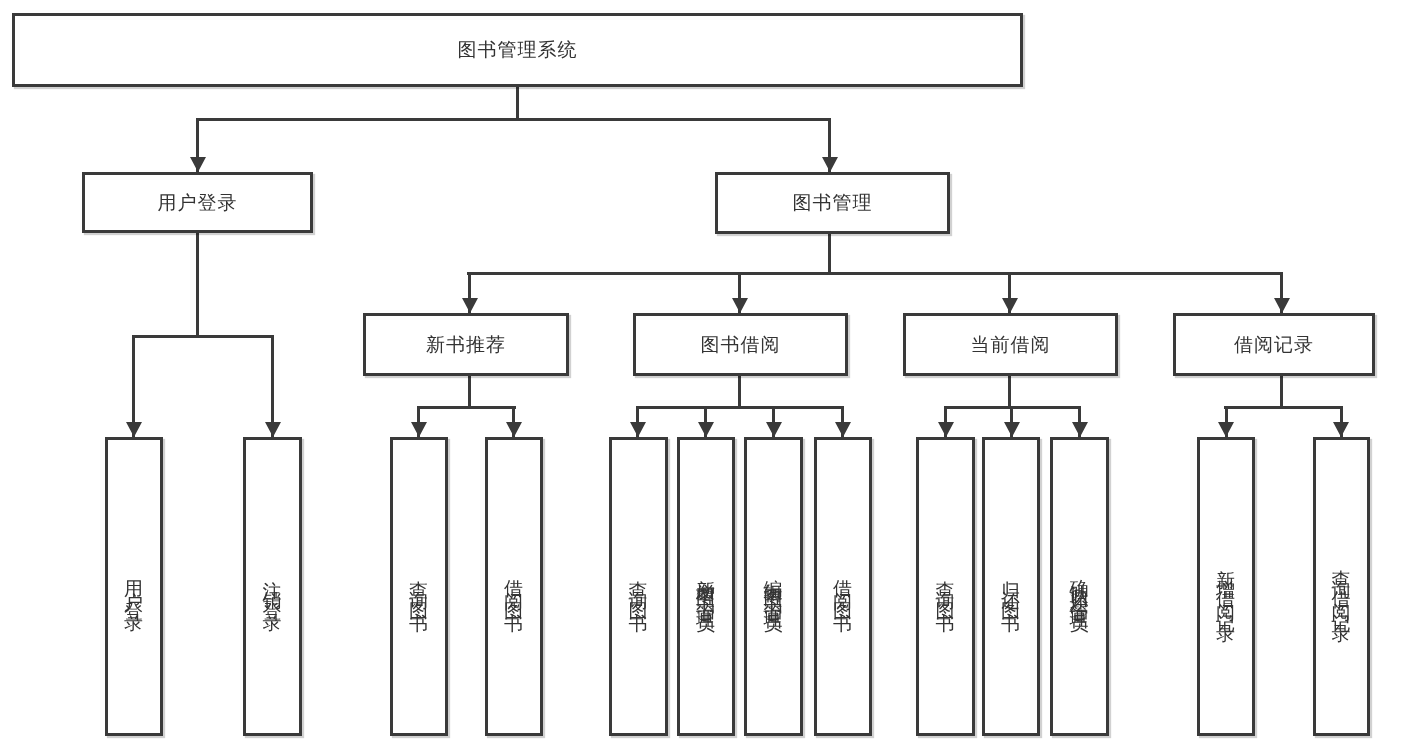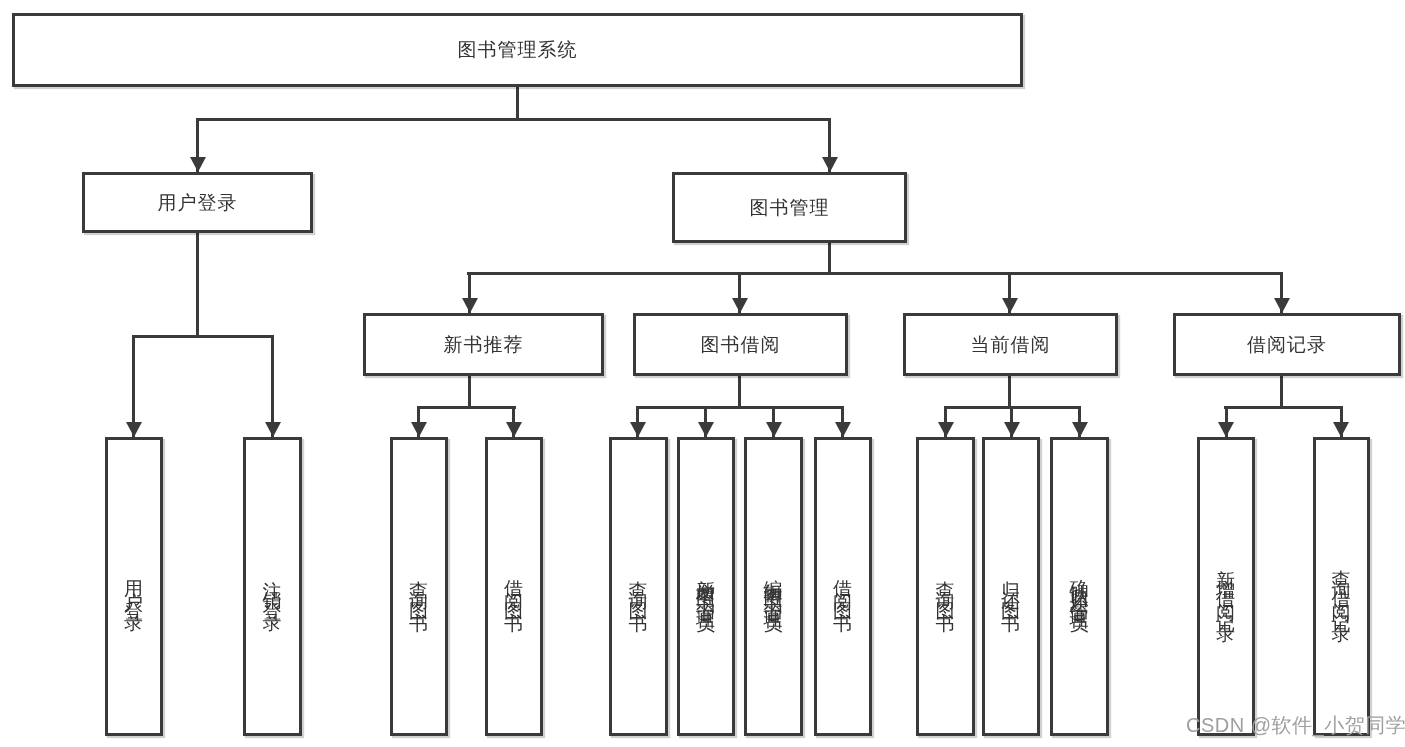--- a/index.html
+++ b/index.html
@@ -130,34 +130,34 @@
   <div class="arrow" style="left:1218px;top:422px"></div>
   <div class="arrow" style="left:1333px;top:422px"></div>
 
   <div class="box hbox" style="left:12px;top:13px;width:1011px;height:74px">
     <span>图书管理系统</span>
   </div>
 
   <div class="box hbox" style="left:82px;top:172px;width:231px;height:61px">
     <span>用户登录</span>
   </div>
-  <div class="box hbox" style="left:672px;top:172px;width:235px;height:71px">
+  <div class="box hbox" style="left:715px;top:172px;width:235px;height:62px">
     <span>图书管理</span>
   </div>
 
-  <div class="box hbox" style="left:363px;top:313px;width:241px;height:63px">
+  <div class="box hbox" style="left:363px;top:313px;width:206px;height:63px">
     <span>新书推荐</span>
   </div>
   <div class="box hbox" style="left:903px;top:313px;width:215px;height:63px">
     <span>当前借阅</span>
   </div>
   <div class="box hbox" style="left:633px;top:313px;width:215px;height:63px">
     <span>图书借阅</span>
   </div>
-  <div class="box hbox" style="left:1173px;top:313px;width:228px;height:63px">
+  <div class="box hbox" style="left:1173px;top:313px;width:202px;height:63px">
     <span>借阅记录</span>
   </div>
 
   <div class="box vbox" style="left:105px;top:437px;width:58px;height:299px">
     <span class="vlabel">用户登录</span>
   </div>
   <div class="box vbox" style="left:243px;top:437px;width:59px;height:299px">
     <span class="vlabel">注销登录</span>
   </div>
 
@@ -191,15 +191,14 @@
     <span class="vlabel long">确认归还（管理员）</span>
   </div>
 
   <div class="box vbox" style="left:1197px;top:437px;width:58px;height:299px">
     <span class="vlabel">新增借阅记录</span>
   </div>
   <div class="box vbox" style="left:1313px;top:437px;width:57px;height:299px">
     <span class="vlabel">查询借阅记录</span>
   </div>
 
-  <div class="watermark">CSDN @软件_小贺同学</div>
 
 </div>
 
 </body></html>

